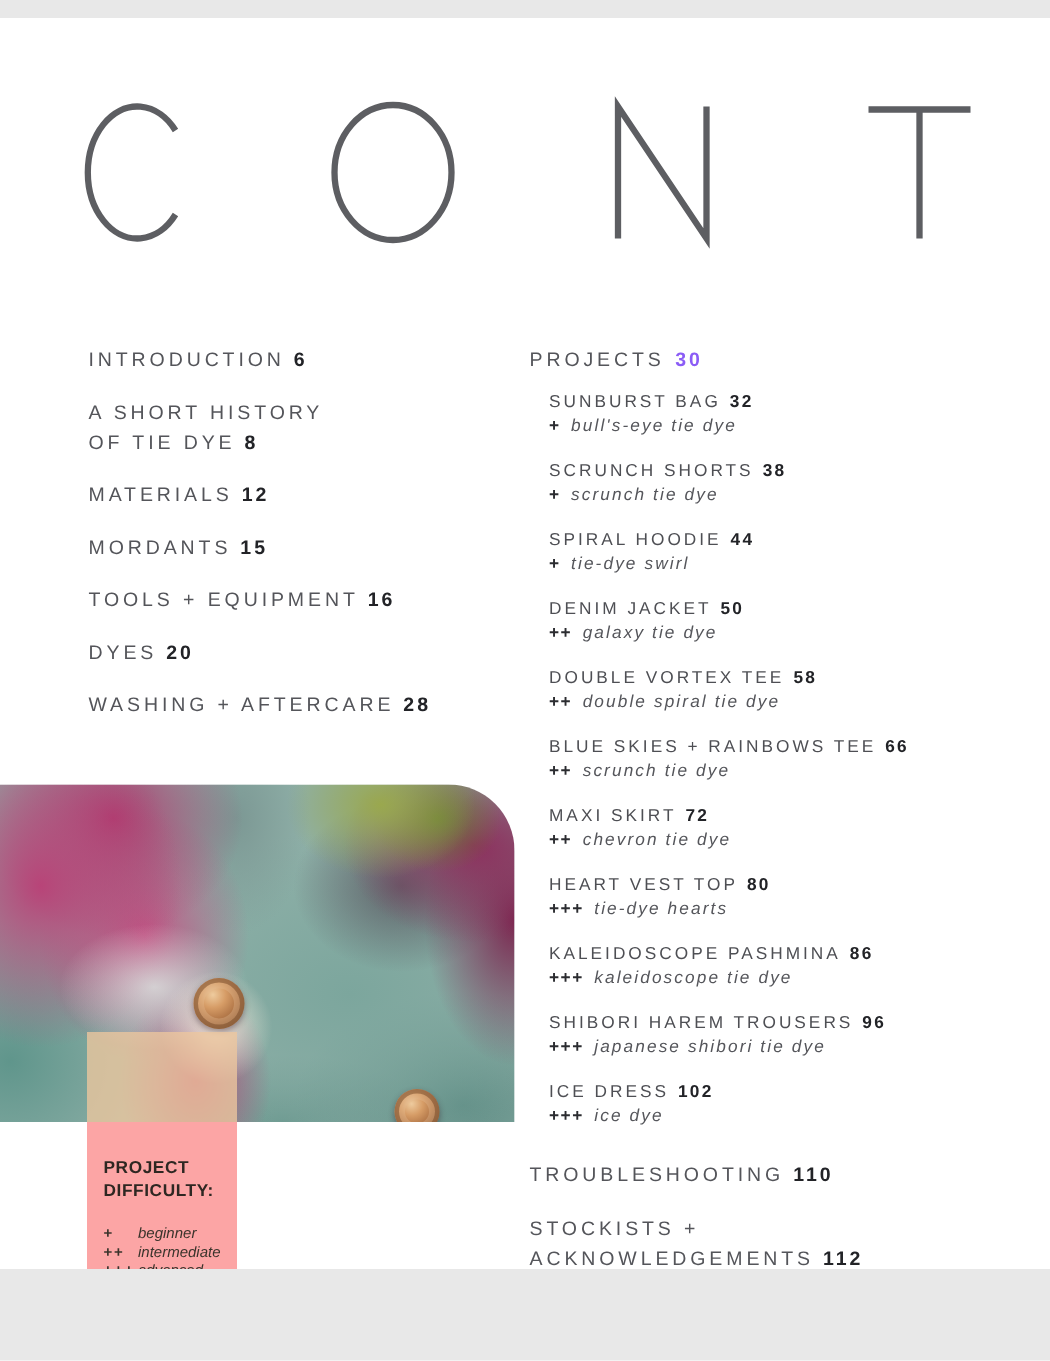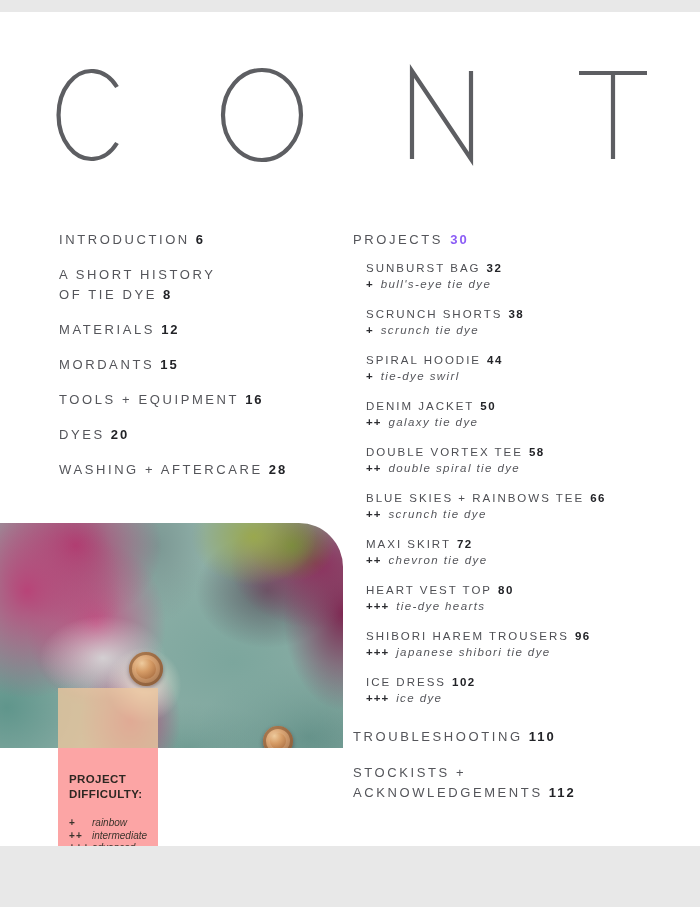--- a/index.html
+++ b/index.html
@@ -174,20 +174,24 @@
       </div>
       <div class="project">
         <div class="proj-name"><span>MAXI SKIRT</span><span class="pg">72</span></div>
         <div class="proj-style"><span class="marks">++</span><span class="styl">chevron tie dye</span></div>
       </div>
       <div class="project">
         <div class="proj-name"><span>HEART VEST TOP</span><span class="pg">80</span></div>
         <div class="proj-style"><span class="marks">+++</span><span class="styl">tie-dye hearts</span></div>
       </div>
       <div class="project">
+        <div class="proj-name"><span>KALEIDOSCOPE PASHMINA</span><span class="pg">86</span></div>
+        <div class="proj-style"><span class="marks">+++</span><span class="styl">kaleidoscope tie dye</span></div>
+      </div>
+      <div class="project">
         <div class="proj-name"><span>SHIBORI HAREM TROUSERS</span><span class="pg">96</span></div>
         <div class="proj-style"><span class="marks">+++</span><span class="styl">japanese shibori tie dye</span></div>
       </div>
       <div class="project">
         <div class="proj-name"><span>ICE DRESS</span><span class="pg">102</span></div>
         <div class="proj-style"><span class="marks">+++</span><span class="styl">ice dye</span></div>
       </div>
     </div>
 
     <div class="bottom-entries">
@@ -209,21 +213,21 @@
   <div class="strip-overlay"></div>
 
   <div class="legend">
     <div class="legend-inner">
       <div class="legend-title">
         <span>PROJECT</span><br>
         <span>DIFFICULTY:</span>
       </div>
       <div class="legend-rows">
         <div class="legend-row">
-          <span class="legend-marks">+</span><span class="legend-label">rainbow</span>
+          <span class="legend-marks">+</span><span class="legend-label">beginner</span>
         </div>
         <div class="legend-row">
           <span class="legend-marks">++</span><span class="legend-label">intermediate</span>
         </div>
         <div class="legend-row">
           <span class="legend-marks">+++</span><span class="legend-label">advanced</span>
         </div>
       </div>
     </div>
   </div>

